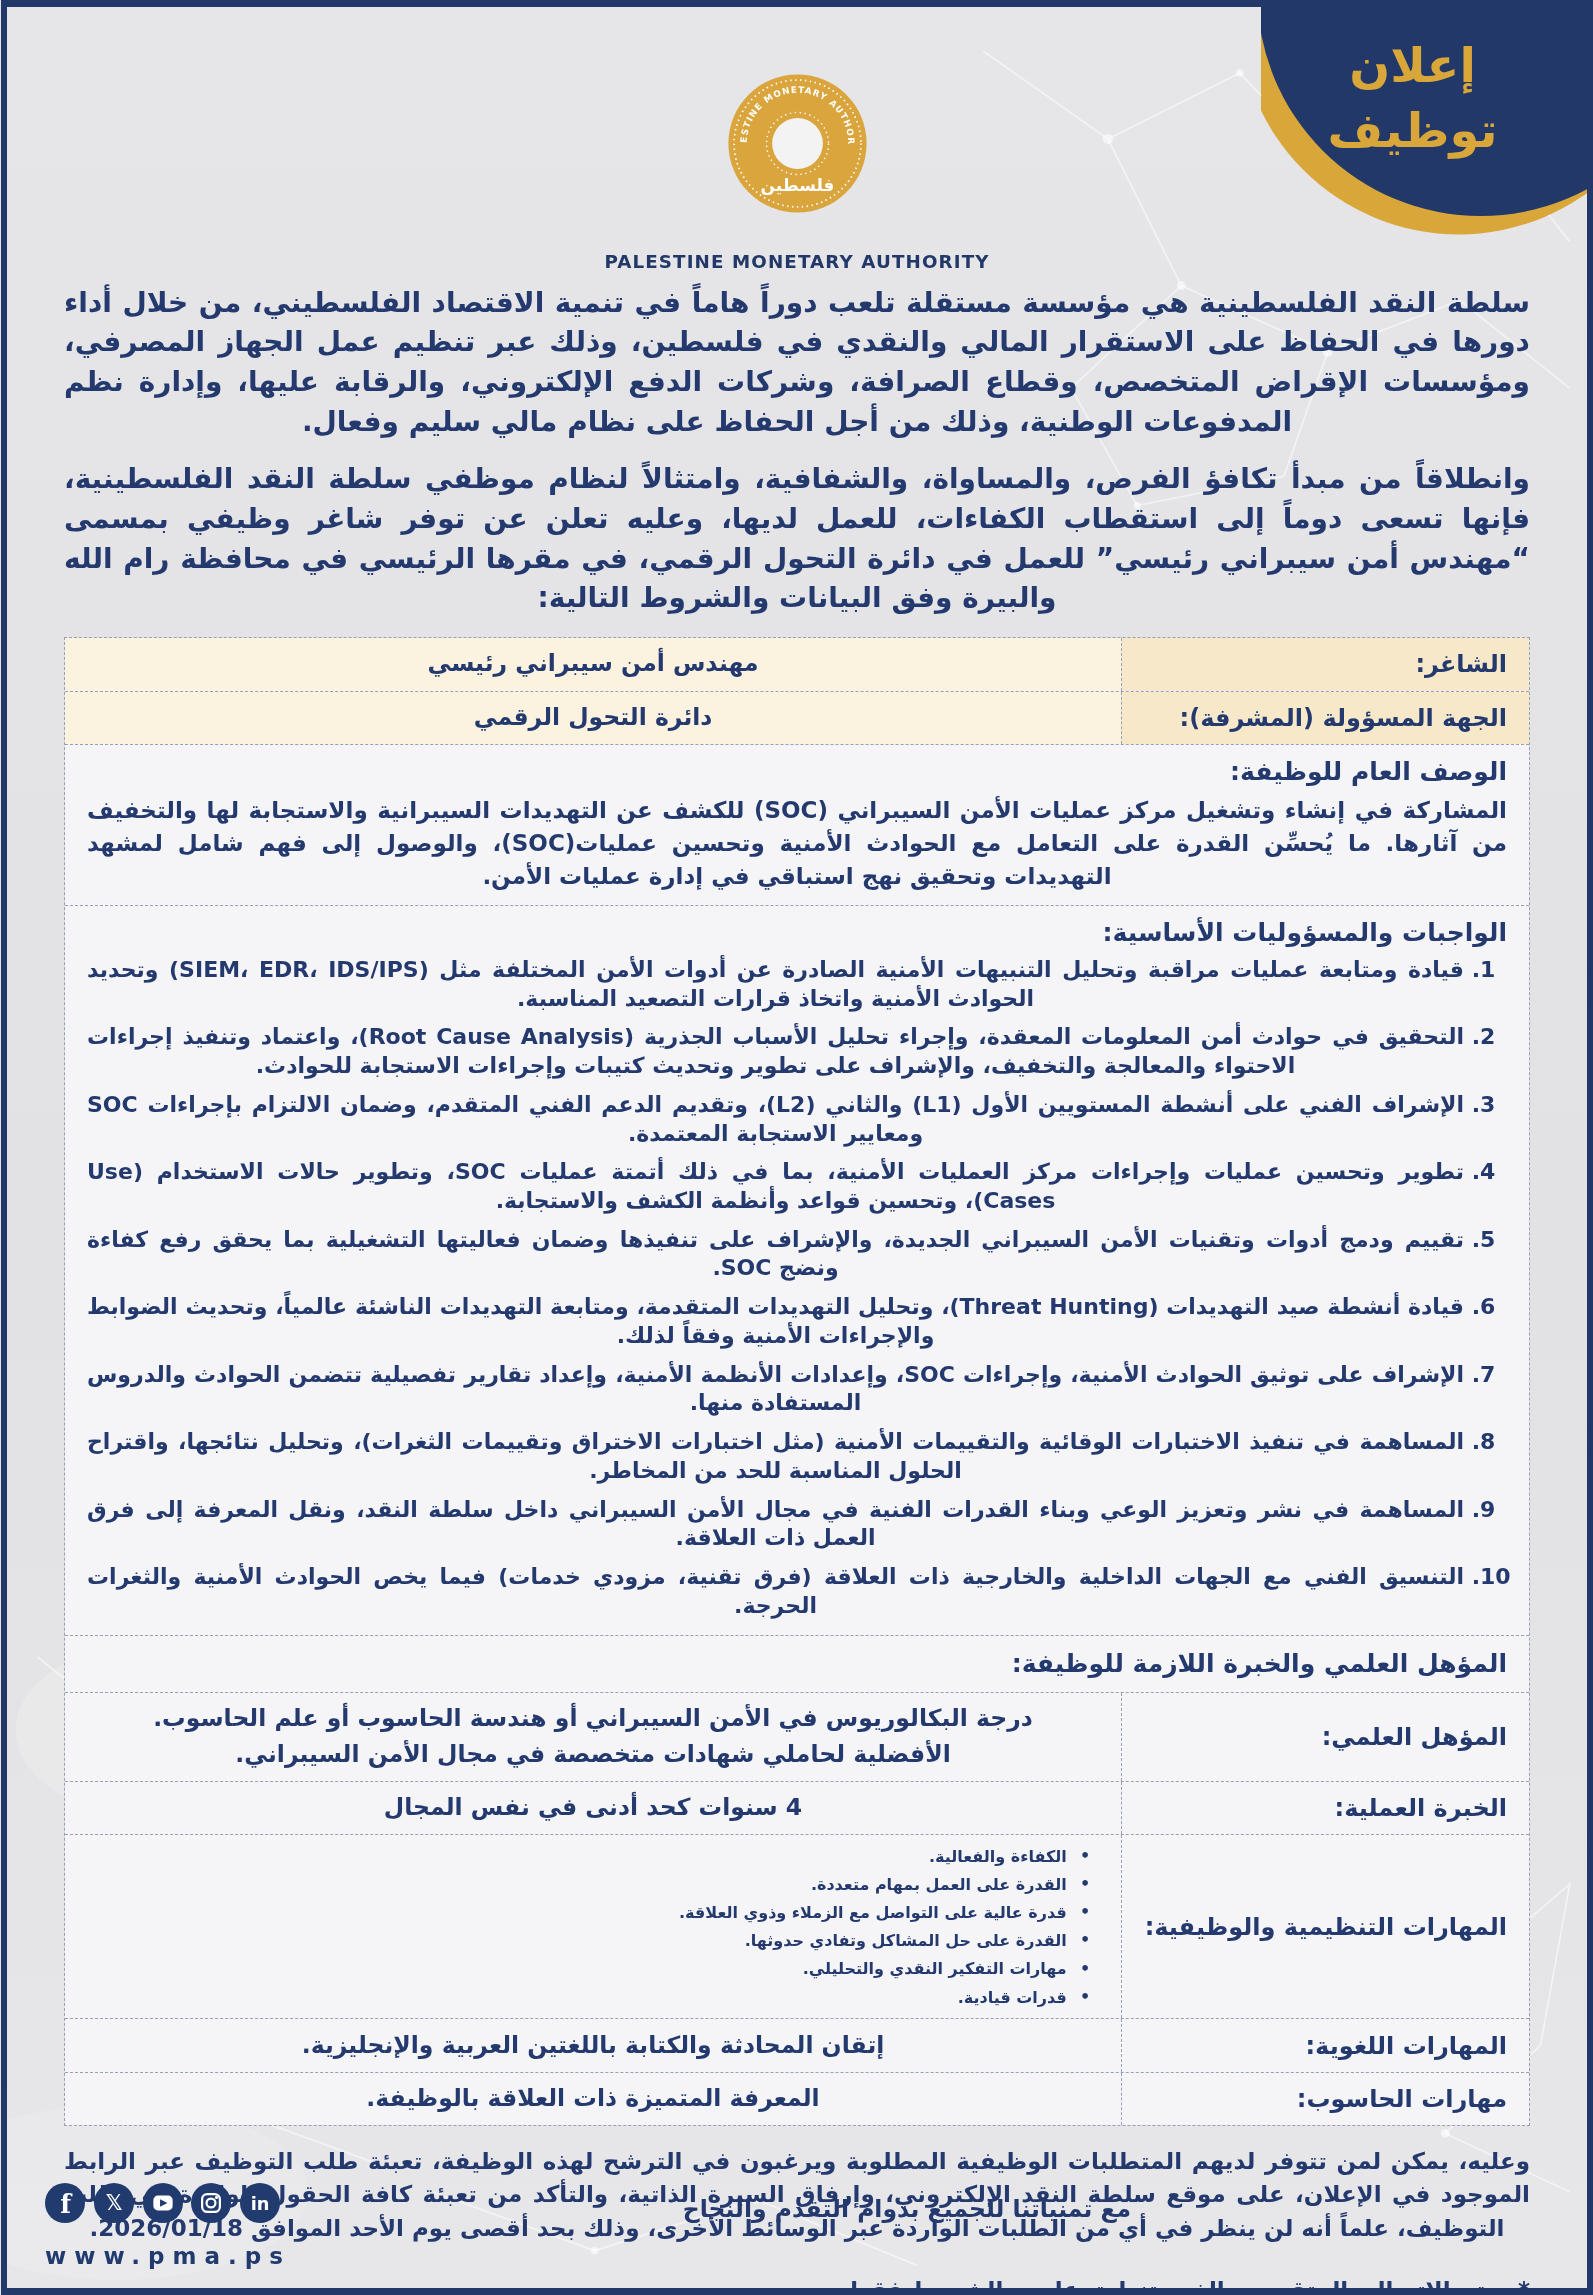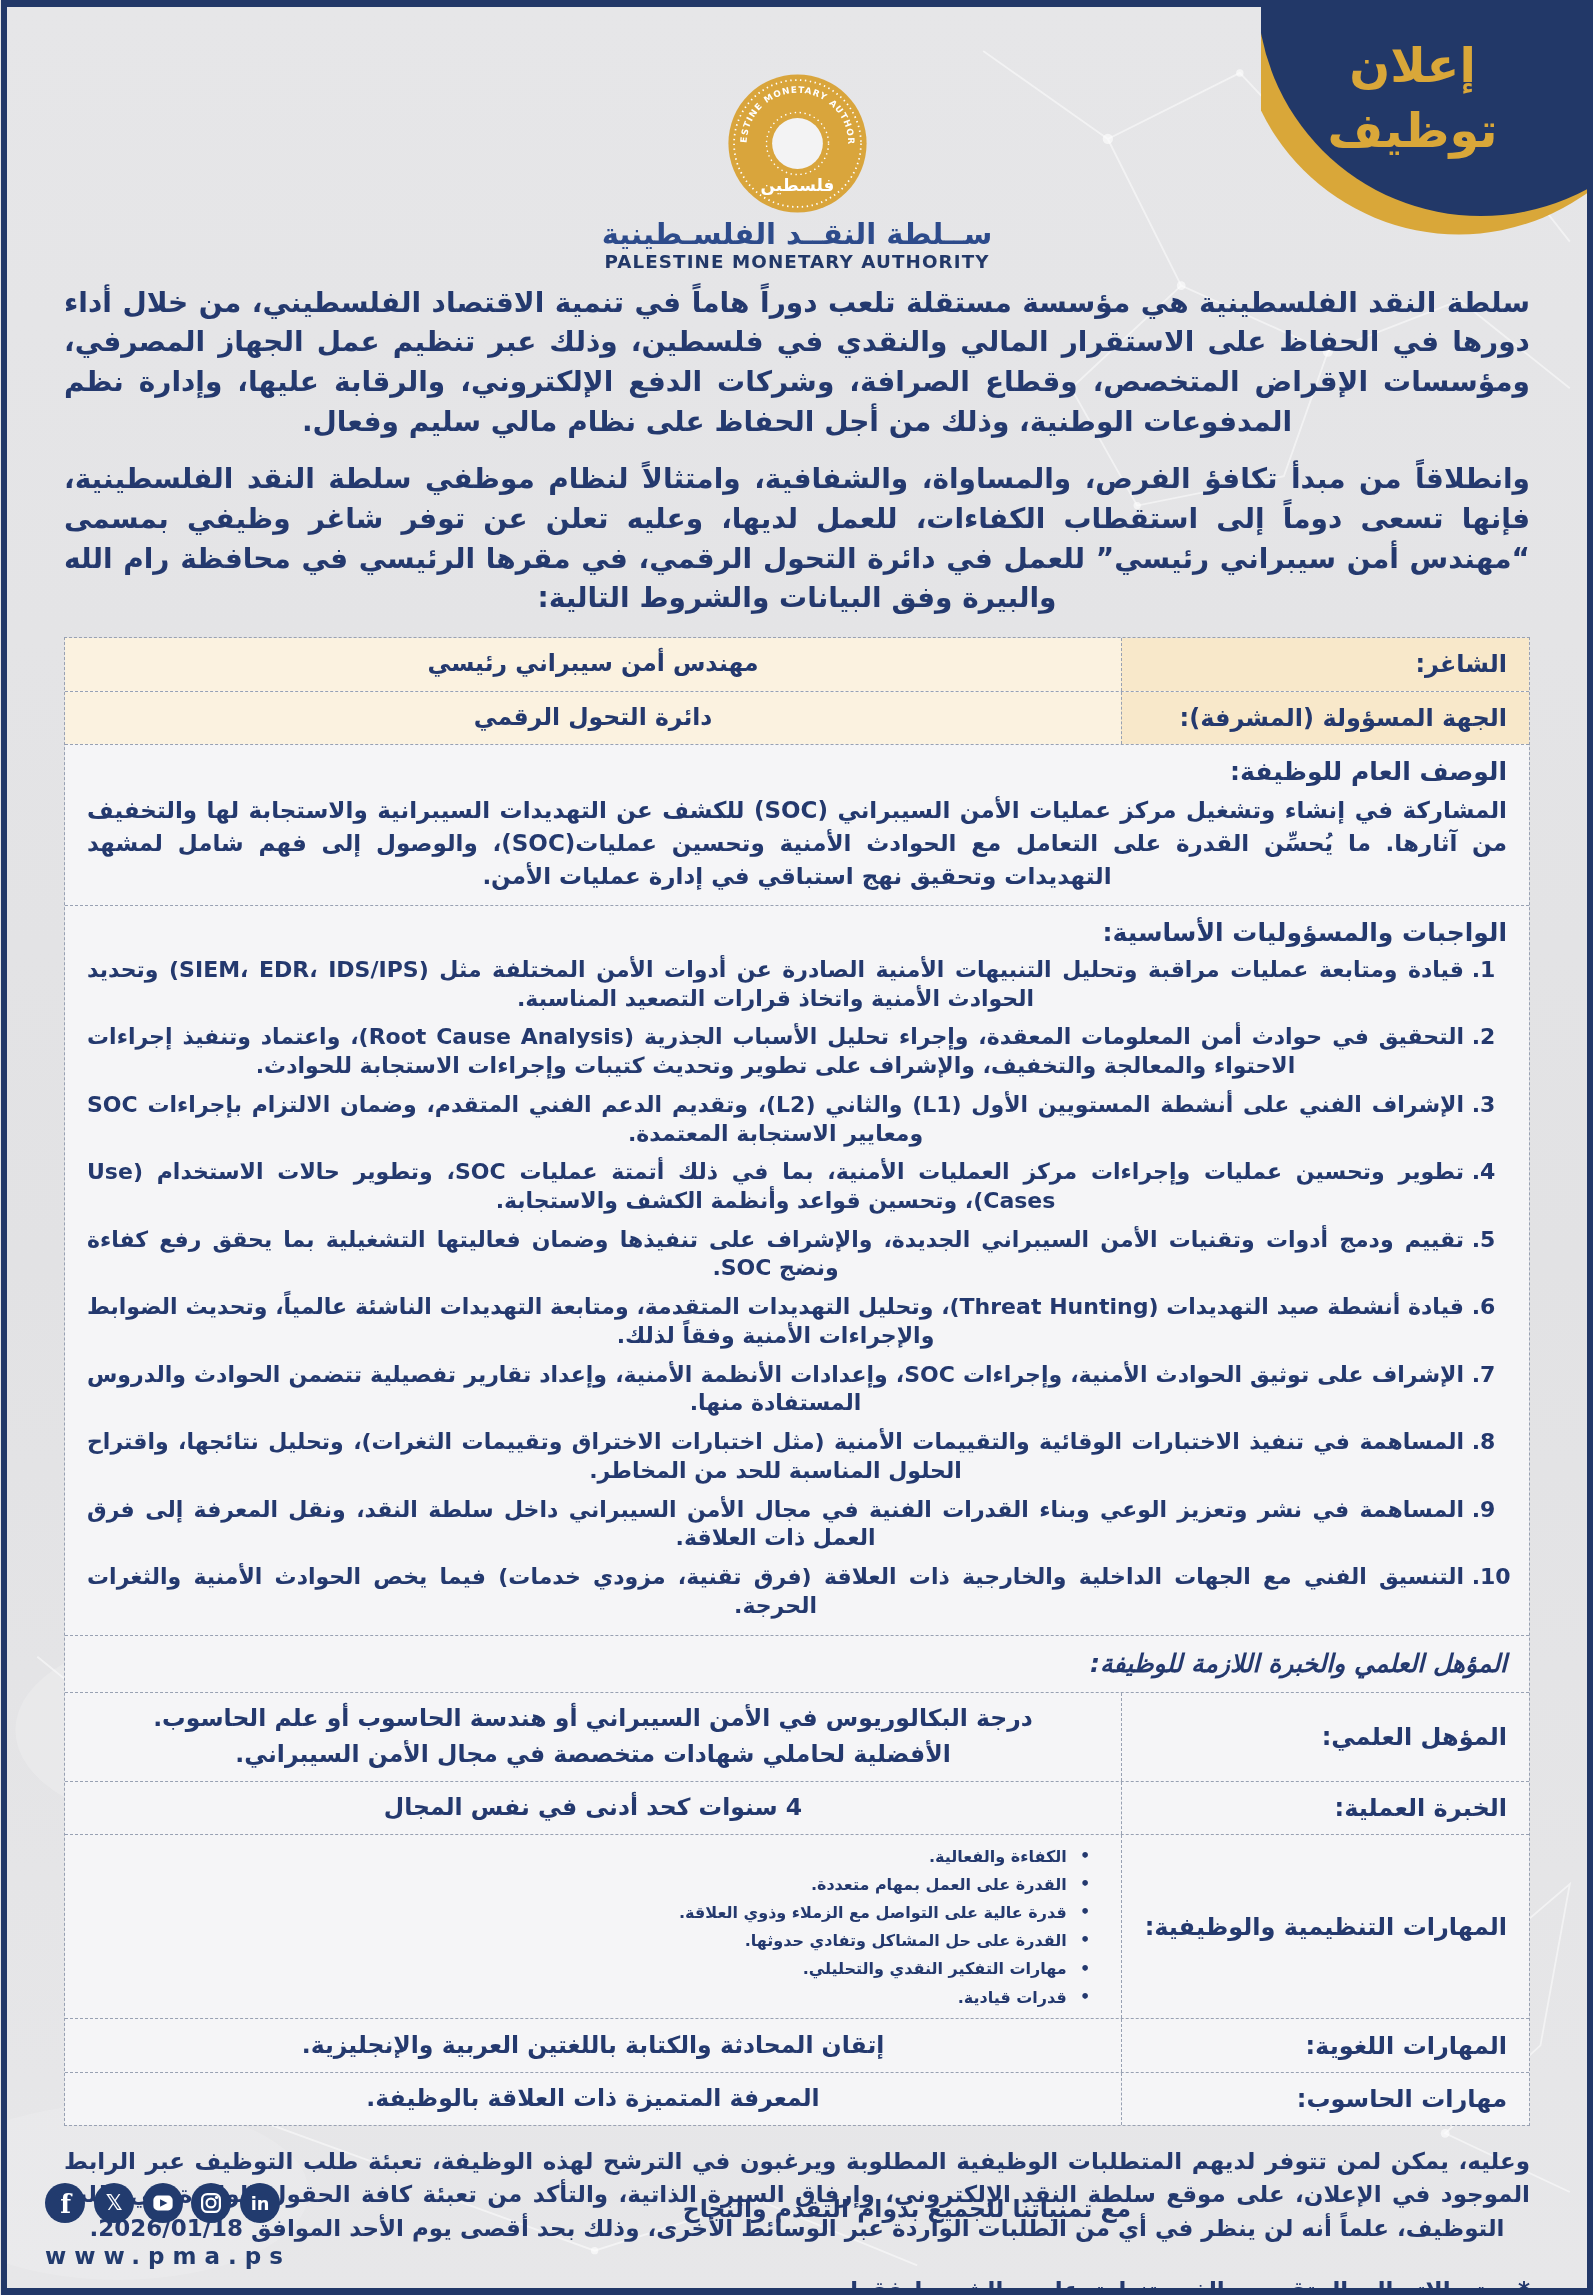--- a/index.html
+++ b/index.html
@@ -58,21 +58,21 @@
   .val {
     flex:1; padding:10.3px 22px; display:flex; flex-direction:column;
     justify-content:center; align-items:center; gap:4.4px;
     color:#24396e; font-size:23.5px; font-weight:bold; text-align:center;
     line-height:1.35;
   }
   .t-row.beige .lbl { background:#f8e8ca; }
   .t-row.beige .val { background:#fbf2e0; }
   .section { display:block; padding:11.7px 22px 13.2px; background:#f5f5f7; border-top:1.5px dashed #98a1b3; }
   .sec-title { margin:0 0 8.8px; font-size:25px; color:#24396e; text-align:right; font-weight:bold; }
-  .section.only-title { padding:13.2px 22px;font-style:italic; }
+  .section.only-title { padding:13.2px 22px; }
   .section.only-title .sec-title { margin:0; }
   .body-text {
     font-size:23px; line-height:1.42; color:#24396e; font-weight:bold;
     text-align:justify; text-align-last:center; margin:0;
   }
   ol.duties { margin:0; padding:0 43px 0 0; }
   ol.duties li {
     font-size:22px; line-height:1.3; margin-bottom:10.3px;
     color:#24396e; font-weight:bold;
     text-align:justify; text-align-last:center;
@@ -168,21 +168,20 @@
           <defs>
             <path id="arcTop" d="M 100,100 m -72,0 a 72,72 0 1,1 144,0" fill="none"></path>
           </defs>
           <text font-size="12.5" font-weight="bold" fill="#ffffff" letter-spacing="1.5" font-family="DejaVu Sans, sans-serif">
             <textPath href="#arcTop" startOffset="50%" text-anchor="middle">PALESTINE MONETARY AUTHORITY</textPath>
           </text>
           <text x="100" y="168" font-size="24" font-weight="bold" fill="#ffffff" text-anchor="middle" font-family="DejaVu Sans, sans-serif">فلسطين</text>
         </svg>
       </div>
 
-      <div class="logo-ar">ســلطة النقــد الفلسـطينية</div>
       <div class="logo-en">PALESTINE MONETARY AUTHORITY</div>
     </div>
 
     <p class="intro">سلطة النقد الفلسطينية هي مؤسسة مستقلة تلعب دوراً هاماً في تنمية الاقتصاد الفلسطيني، من خلال أداء دورها في الحفاظ على الاستقرار المالي والنقدي في فلسطين، وذلك عبر تنظيم عمل الجهاز المصرفي، ومؤسسات الإقراض المتخصص، وقطاع الصرافة، وشركات الدفع الإلكتروني، والرقابة عليها، وإدارة نظم المدفوعات الوطنية، وذلك من أجل الحفاظ على نظام مالي سليم وفعال.</p>
     <p class="intro"><span>وانطلاقاً من مبدأ تكافؤ الفرص، والمساواة، والشفافية، وامتثالاً لنظام موظفي سلطة النقد الفلسطينية، فإنها تسعى دوماً إلى استقطاب الكفاءات، للعمل لديها، وعليه تعلن عن توفر شاغر وظيفي بمسمى </span><span class="b">“مهندس أمن سيبراني رئيسي”</span><span> للعمل في دائرة التحول الرقمي، في مقرها الرئيسي في محافظة رام الله والبيرة وفق البيانات والشروط التالية:</span></p>
 
     <div class="jobtable">
 
       <div class="t-row beige">
         <div class="lbl">الشاغر:</div>

